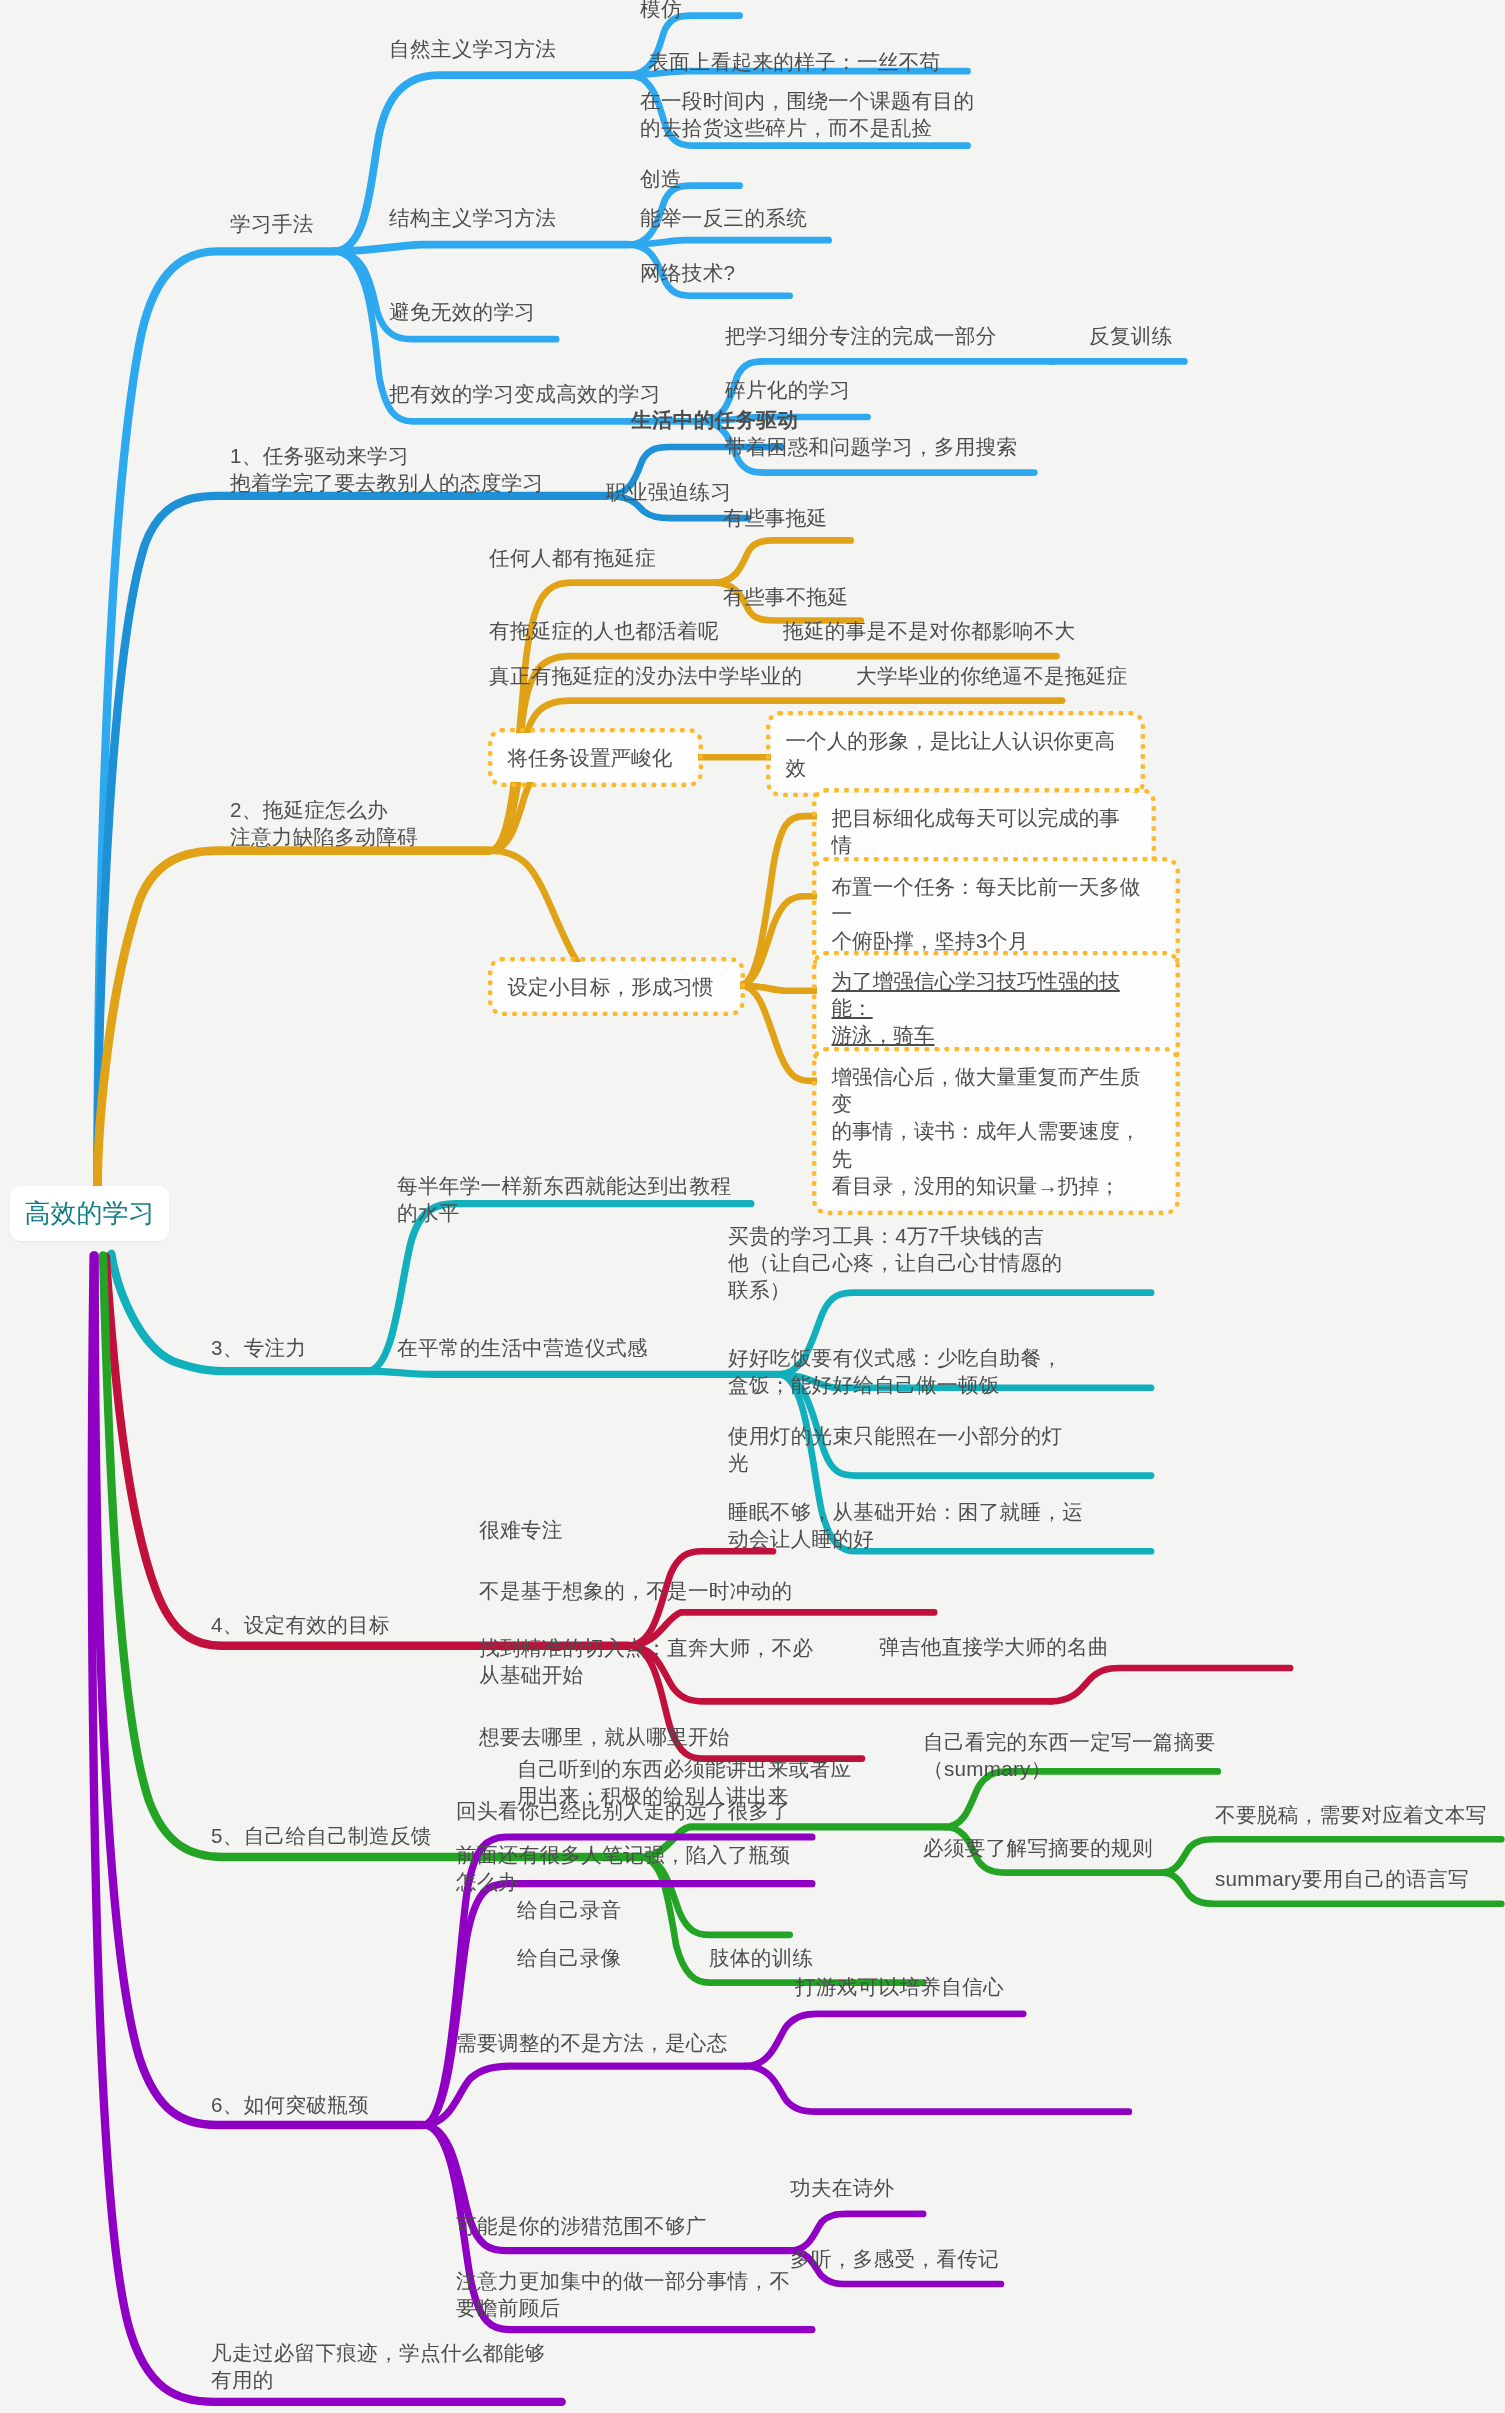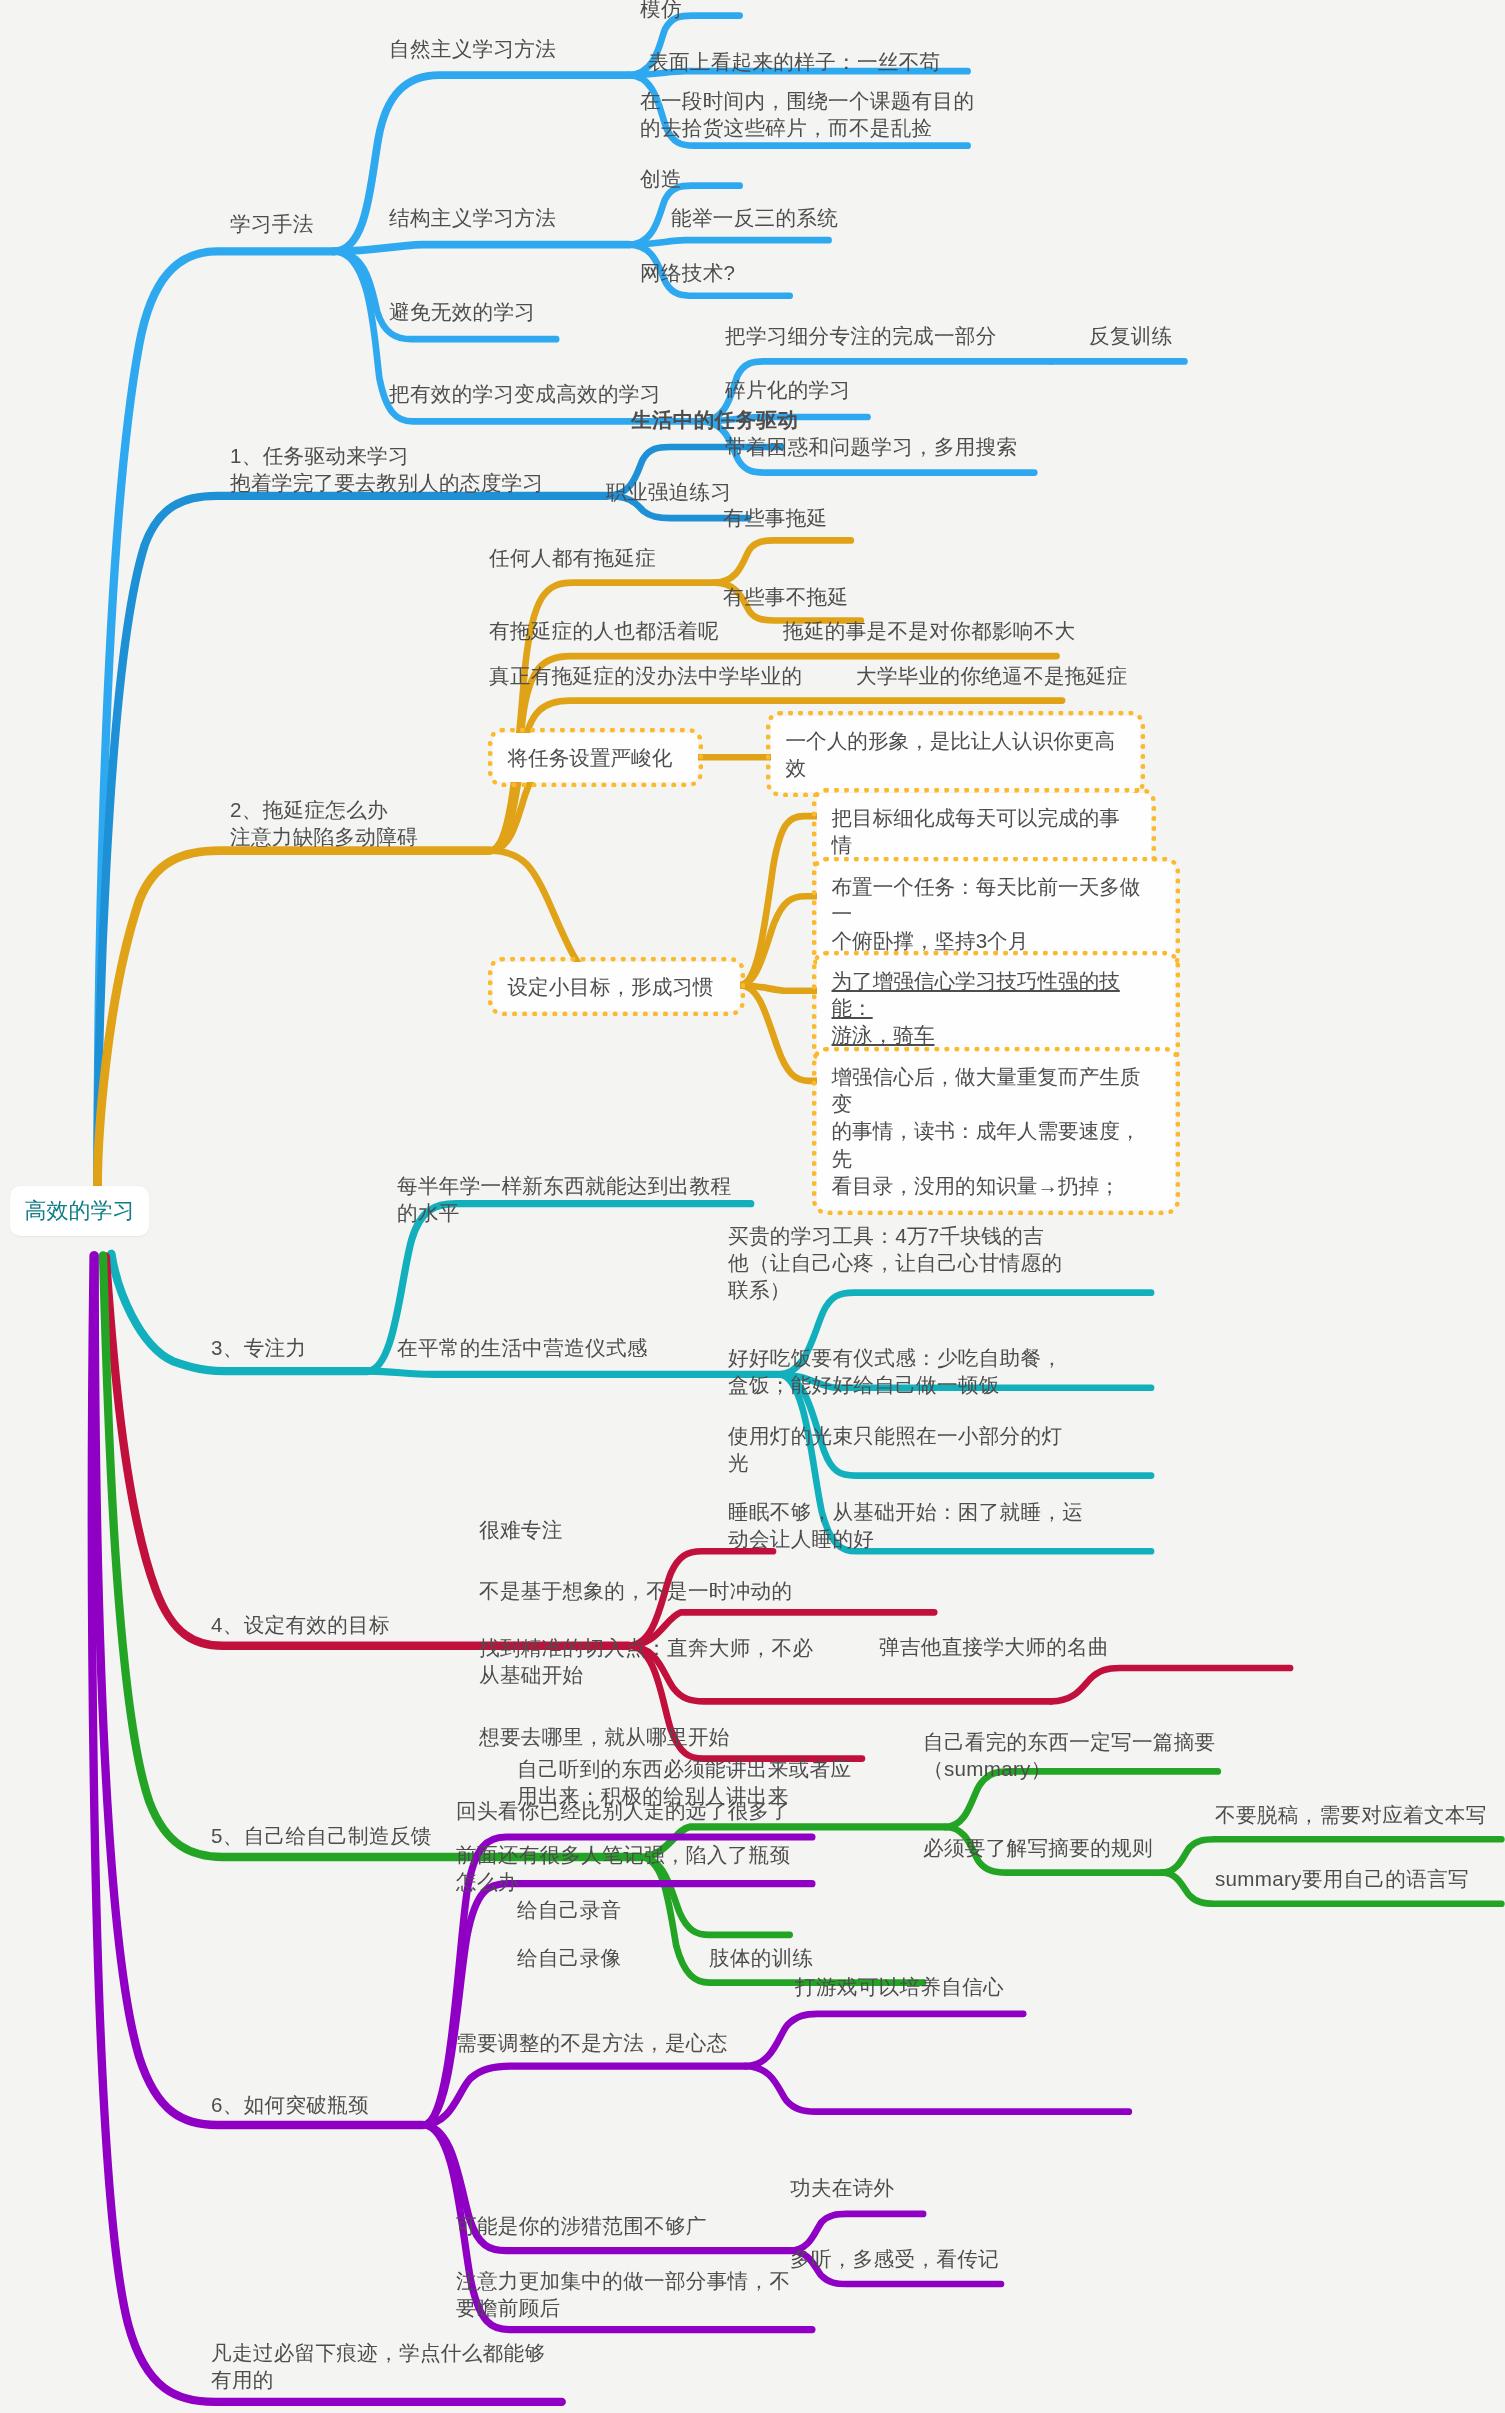--- a/index.html
+++ b/index.html
@@ -17,21 +17,21 @@
     font-size:20.6px;
     line-height:1.30;
     white-space:pre-line;
     letter-spacing:0.3px;
   }
   .root{
     position:absolute;
     background:#ffffff;
     border-radius:10px;
     color:#127d86;
-    font-size:22px;
+    font-size:26px;
     padding:11px 14.5px;
     line-height:1.25;
     box-shadow:0 0.6px 1.7px rgba(0,0,0,.06);
   }
   .boxnode{
     position:absolute;
     background:#fefefe;
     color:#4d4d4d;
     font-size:20.6px;
     line-height:1.32;
@@ -169,21 +169,21 @@
 
   <div class="node" style="left:230px;top:211px;">学习手法</div>
   <div class="node" style="left:389px;top:36px;">自然主义学习方法</div>
   <div class="node" style="left:640px;top:-4.4px;">模仿</div>
   <div class="node" style="left:648px;top:49px;">表面上看起来的样子：一丝不苟</div>
   <div class="node" style="left:640px;top:88px;">在一段时间内，围绕一个课题有目的
 的去拾货这些碎片，而不是乱捡</div>
 
   <div class="node" style="left:389px;top:205px;">结构主义学习方法</div>
   <div class="node" style="left:640px;top:166px;">创造</div>
-  <div class="node" style="left:671px;top:205px;">能举一反三的系统</div>
+  <div class="node" style="left:640px;top:205px;">能举一反三的系统</div>
   <div class="node" style="left:640px;top:260px;">网络技术?</div>
 
   <div class="node" style="left:389px;top:299px;">避免无效的学习</div>
   <div class="node" style="left:389px;top:381px;">把有效的学习变成高效的学习</div>
   <div class="node" style="left:725px;top:323px;">把学习细分专注的完成一部分</div>
   <div class="node" style="left:1089px;top:323px;">反复训练</div>
   <div class="node" style="left:725px;top:377px;">碎片化的学习</div>
   <div class="node" style="left:725px;top:434px;">带着困惑和问题学习，多用搜索</div>
 
   <div class="node" style="left:230px;top:443px;">1、任务驱动来学习

